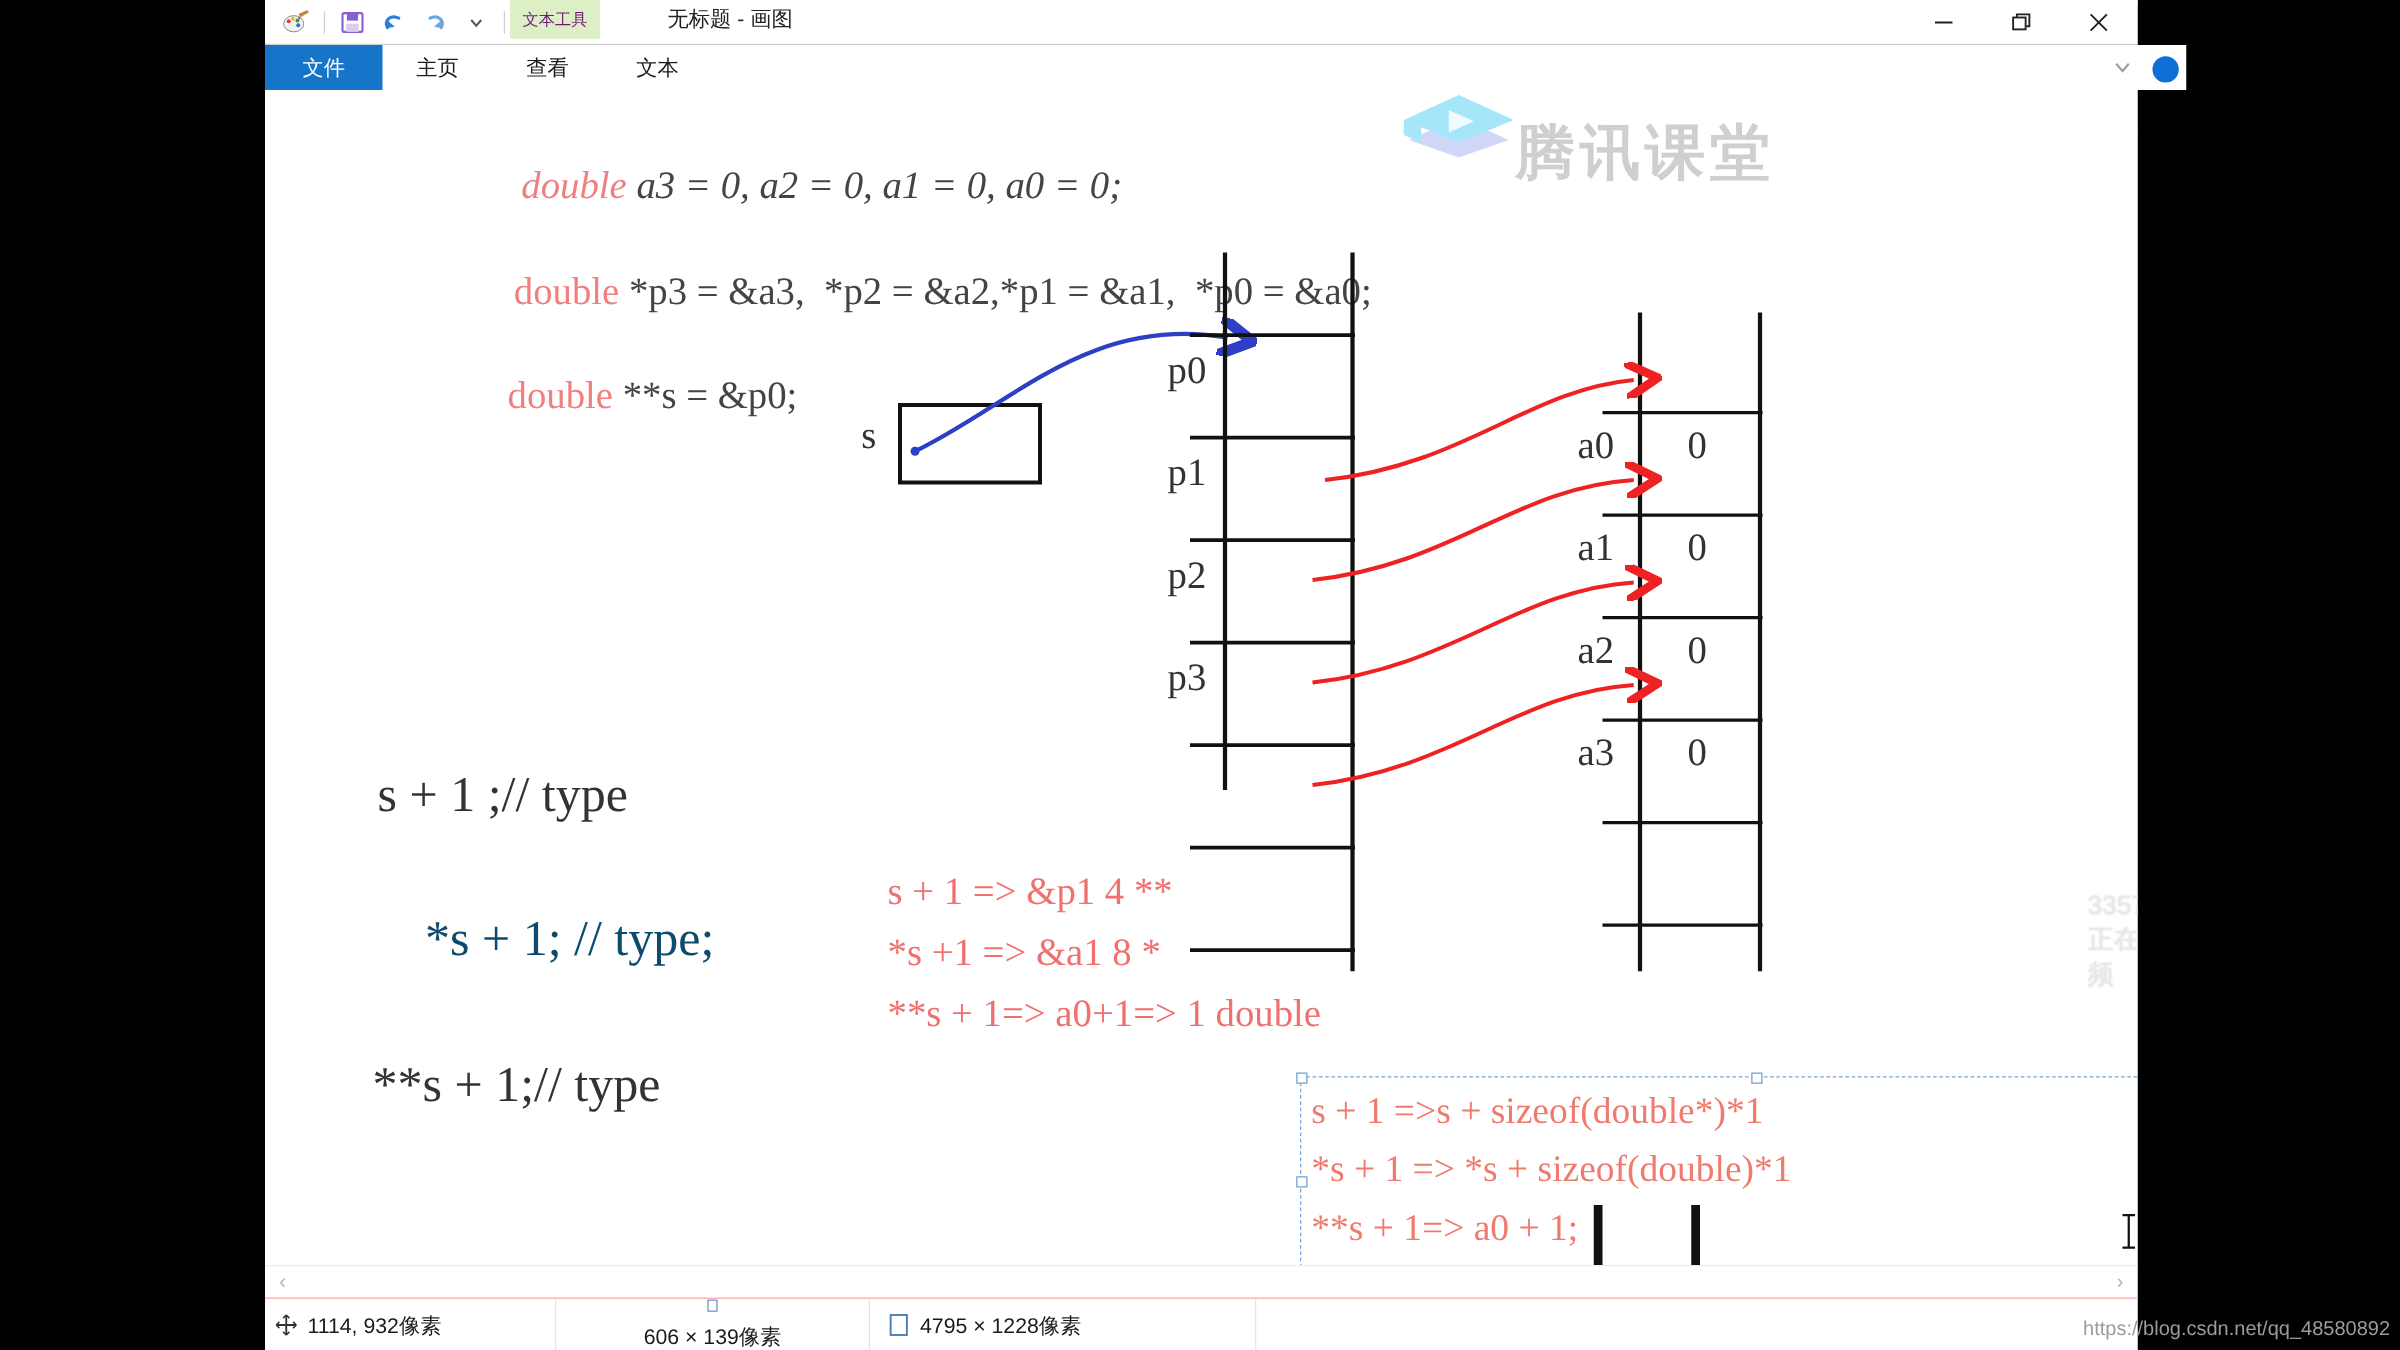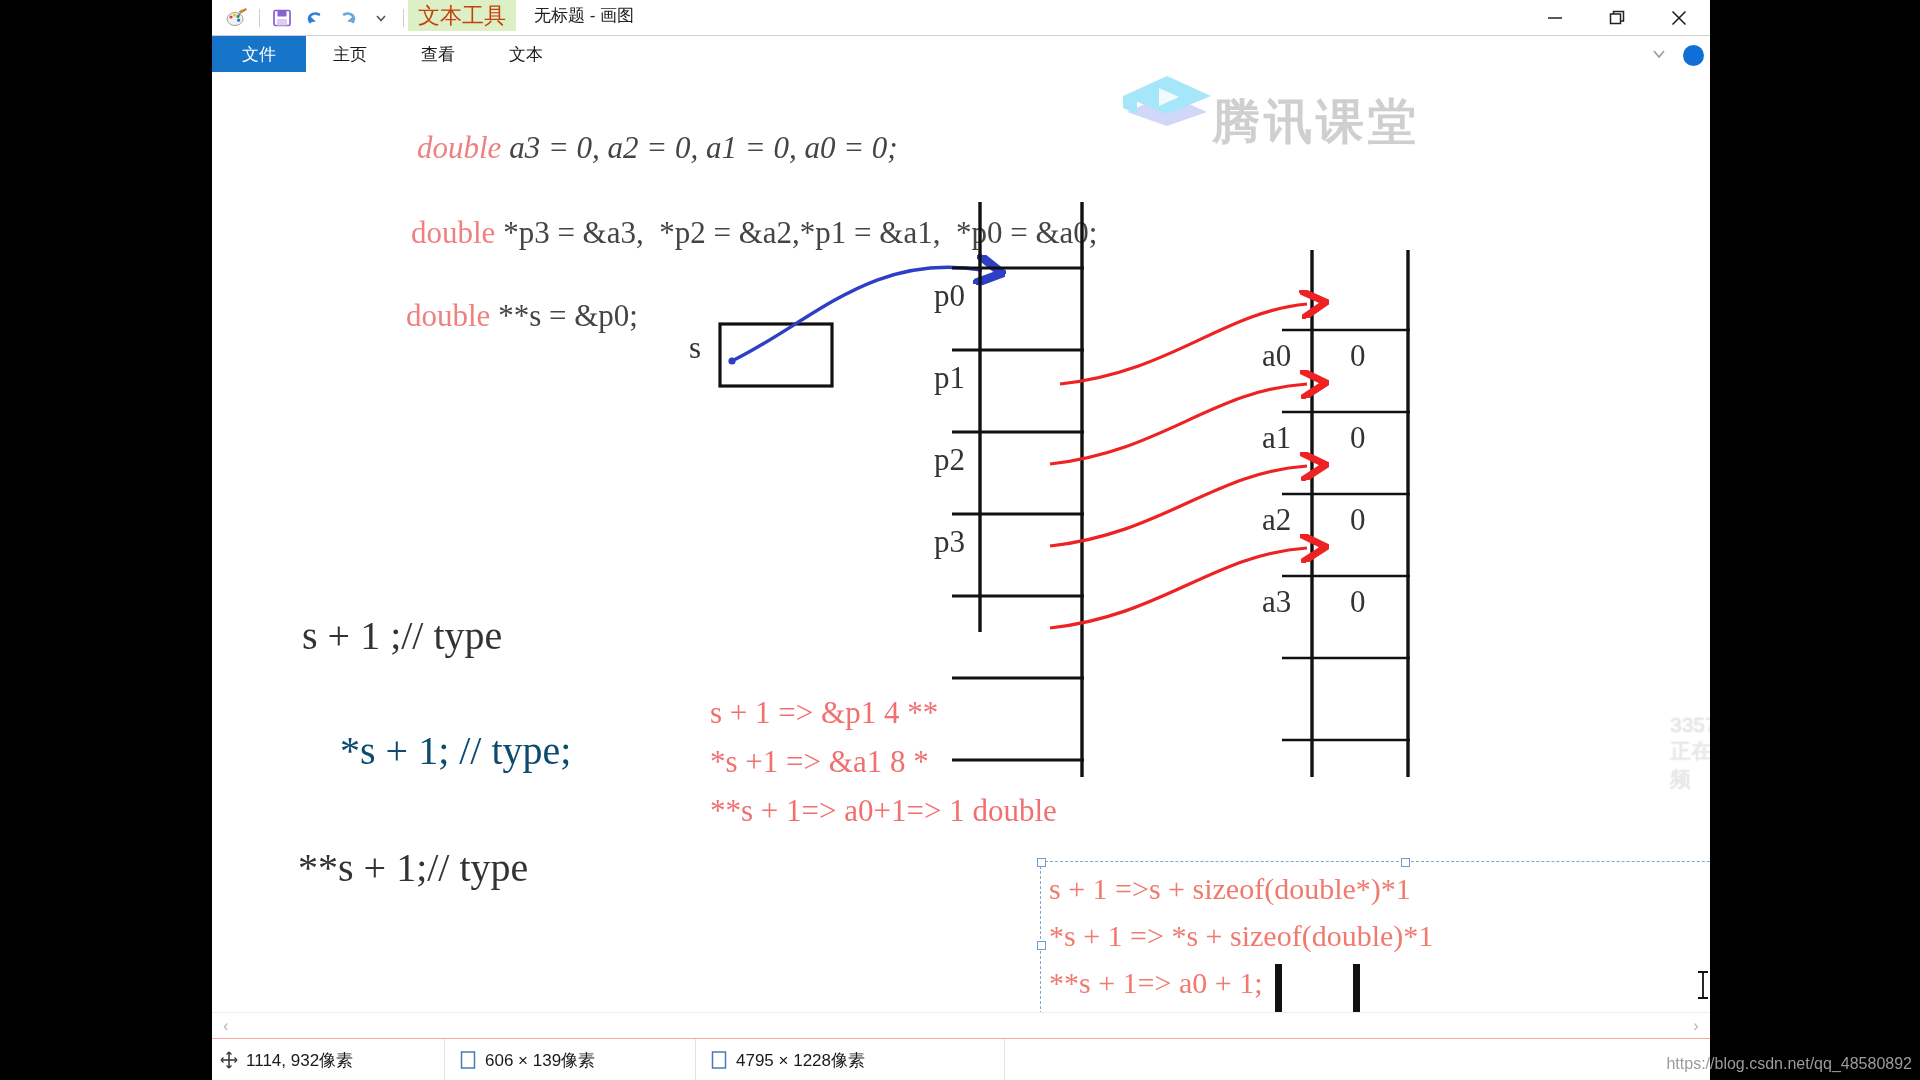--- a/index.html
+++ b/index.html
@@ -16,28 +16,28 @@
 
   
   .app{position:absolute;left:212px;top:0;width:1498px;height:1080px;background:#fff;}
 
   
   .titlebar{position:absolute;left:0;top:0;width:1498px;height:36px;background:#fff;}
   .qat{position:absolute;left:10px;top:2px;height:32px;display:flex;align-items:center;gap:3px;}
   .qat-btn{width:30px;height:30px;display:flex;align-items:center;justify-content:center;}
   .qat-sep{width:1px;height:18px;background:#cfcfcf;margin:0 4px;}
   .ctx-tab{position:absolute;left:196px;top:0px;height:31px;background:#ddf0c5;display:flex;align-items:center;padding:0 10px;
-    font-size:22px;color:#c2410c;font-family:"Liberation Sans",sans-serif;}
+    font-size:13px;color:#701a75;font-family:"Liberation Sans",sans-serif;}
   .win-title{position:absolute;left:322px;top:0px;height:31px;display:flex;align-items:center;font-size:17px;color:#222;}
   .wbtns{position:absolute;right:0;top:0;height:36px;display:flex;}
   .wbtn{width:62px;height:36px;display:flex;align-items:center;justify-content:center;}
   .titlebar-rule{position:absolute;left:0;top:35px;width:1498px;height:1px;background:#d0d0d0;}
 
   
-  .tabsrow{position:absolute;left:0;top:36px;width:1498px;height:36px;background:#fff;}
+  .tabsrow{position:absolute;left:0;top:36px;width:1498px;height:36px;background:#fff;padding-left:39px;}
   .tab{position:absolute;top:0;height:36px;display:flex;align-items:center;justify-content:center;font-size:17px;color:#1b1b1b;}
   .tab.active{background:#1675c8;color:#fff;}
   .chev{position:absolute;right:42px;top:10px;}
   .avatar-dot{position:absolute;right:6px;top:9px;width:21px;height:21px;border-radius:50%;background:#0f6fd6;}
   .tabsrow-rule{position:absolute;left:0;top:71px;width:1498px;height:1px;background:#e2e2e2;}
 
   
   .canvaswrap{position:absolute;left:0;top:72px;width:1498px;height:940px;background:#fff;overflow:hidden;}
 
   
@@ -288,21 +288,21 @@
 
     <div class="status">
       <div class="st-item st-first" style="min-width:210px;">
         <svg width="18" height="18" viewBox="0 0 18 18">
           <path d="M9 1 V17 M1 9 H17" stroke="#333" stroke-width="1.5"></path>
           <path d="M9 1 L6.5 3.5 M9 1 L11.5 3.5 M9 17 L6.5 14.5 M9 17 L11.5 14.5
                    M1 9 L3.5 6.5 M1 9 L3.5 11.5 M17 9 L14.5 6.5 M17 9 L14.5 11.5" stroke="#333" stroke-width="1.2" fill="none"></path>
         </svg>
         <span>1114, 932像素</span>
       </div>
-      <div class="st-item" style="min-width:222px;">
+      <div class="st-item" style="min-width:222px;flex-direction:column;">
         <svg width="18" height="20" viewBox="0 0 18 20">
           <rect x="2.5" y="2" width="13" height="16" fill="none" stroke="#4a7ab5" stroke-width="1.5"></rect>
         </svg>
         <span>606 × 139像素</span>
       </div>
       <div class="st-item" style="min-width:280px;">
         <svg width="18" height="20" viewBox="0 0 18 20">
           <rect x="2.5" y="2" width="13" height="16" fill="none" stroke="#4a7ab5" stroke-width="1.5"></rect>
         </svg>
         <span>4795 × 1228像素</span>

